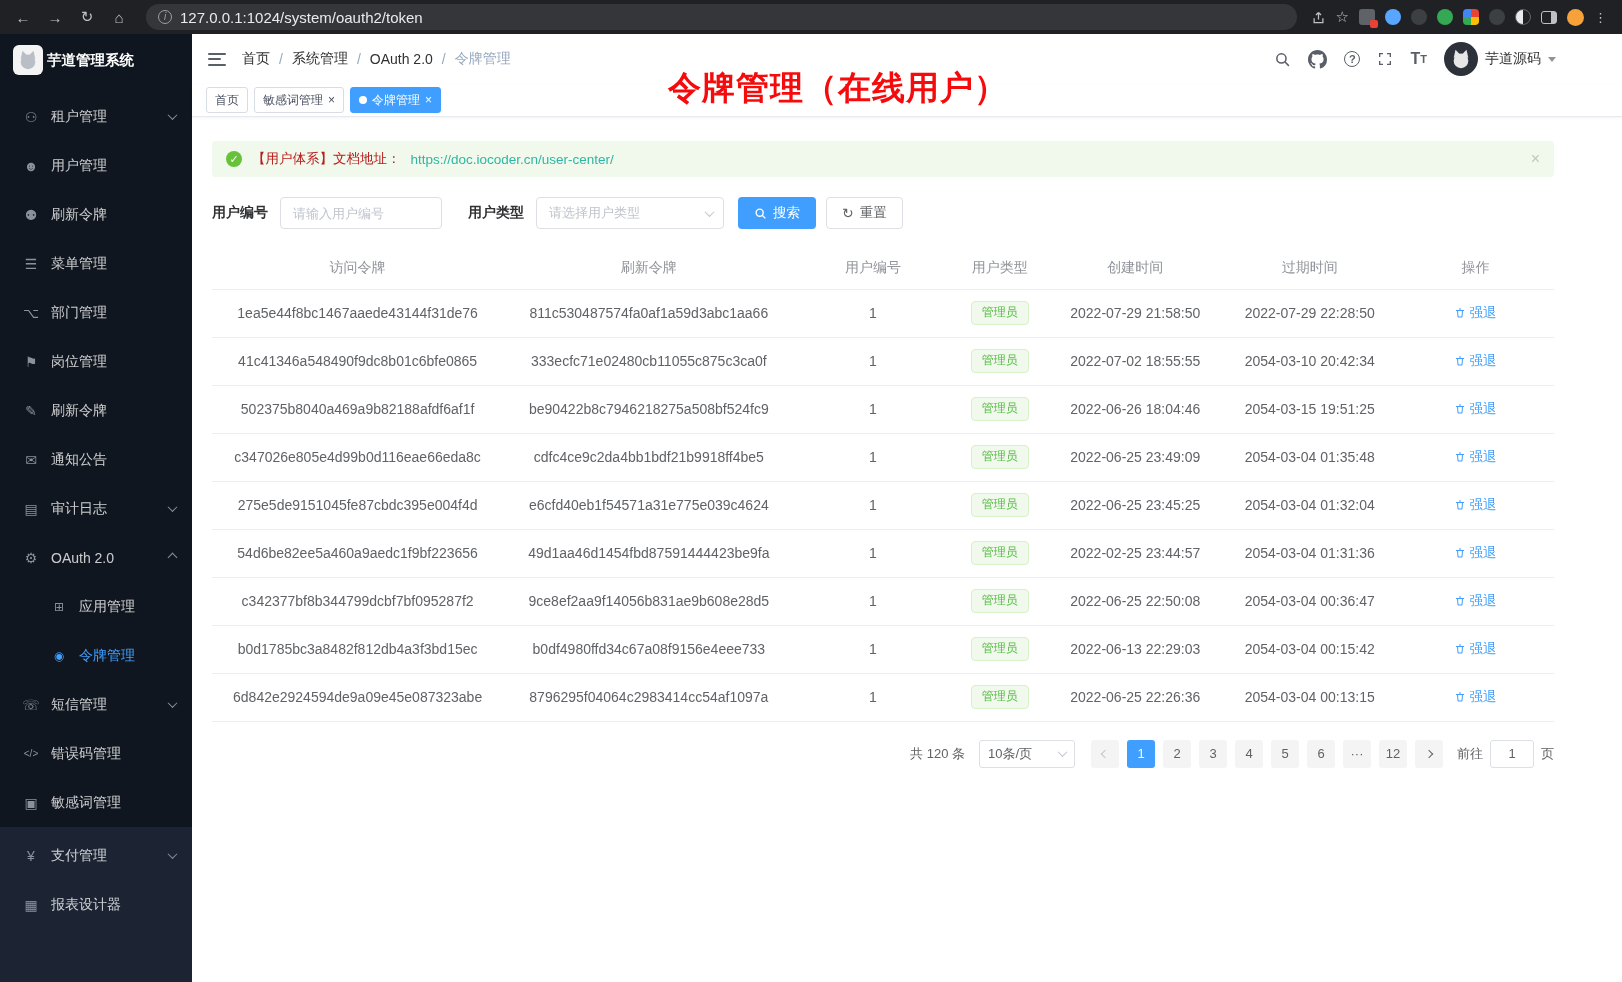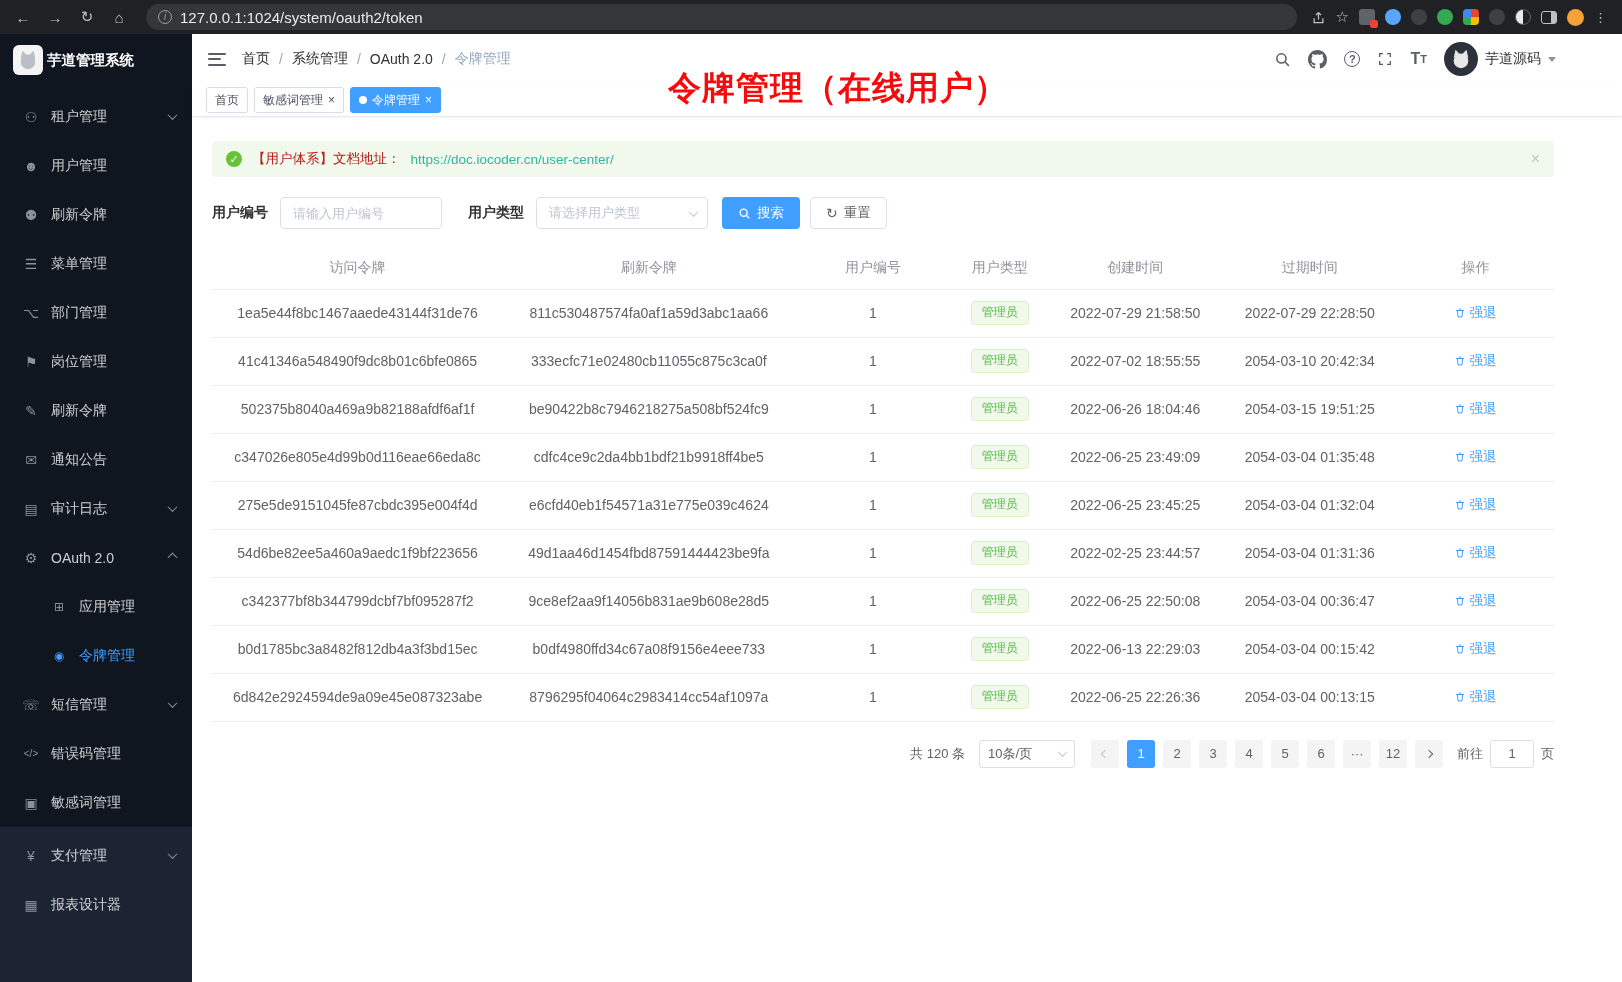--- a/index.html
+++ b/index.html
@@ -105,21 +105,21 @@
   .alert-text { color:#b91c1c; }
   .alert-link { color:#2db7a3; cursor:pointer; }
   .alert-close { margin-left:auto; color:#c0c4cc; font-size:16px; cursor:pointer; }
 
   .filter { display:flex; align-items:center; margin-top:20px; font-size:14px; }
   .f-label { font-weight:bold; color:#303133; margin-right:12px; white-space:nowrap; }
   .f-input { width:162px; height:32px; border:1px solid #dcdfe6; border-radius:4px; padding:8px 12px;
     font-size:13px; color:#606266; outline:none; font-family:inherit; }
   .f-input::placeholder { color:#bfc4cc; }
   .f-gap { width:26px; flex:none; }
-  .f-select { width:172px; height:32px; border:1px solid #dcdfe6; border-radius:4px; padding:0 10px 0 12px;
+  .f-select { width:188px; height:32px; border:1px solid #dcdfe6; border-radius:4px; padding:0 10px 0 12px;
     display:flex; align-items:center; justify-content:space-between; color:#bfc4cc; font-size:13px; cursor:pointer; }
   .f-select .chev { border-color:#c0c4cc; }
   .btn { height:32px; border-radius:4px; padding:0 15px; display:inline-flex; align-items:center;
     gap:6px; font-size:13.5px; cursor:pointer; border:1px solid transparent; font-family:inherit; }
   .btn-primary { background:#409eff; color:#fff; margin-left:14px; }
   .btn-plain { background:#fff; border-color:#dcdfe6; color:#606266; margin-left:10px; }
   .refresh-glyph { font-size:14px; line-height:1; }
 
   table.grid { width:100%; border-collapse:collapse; margin-top:18px; font-size:14px; table-layout:fixed; }
   .grid th { height:42px; color:#909399; font-weight:500; border-bottom:1px solid #ebeef5; text-align:center; }

